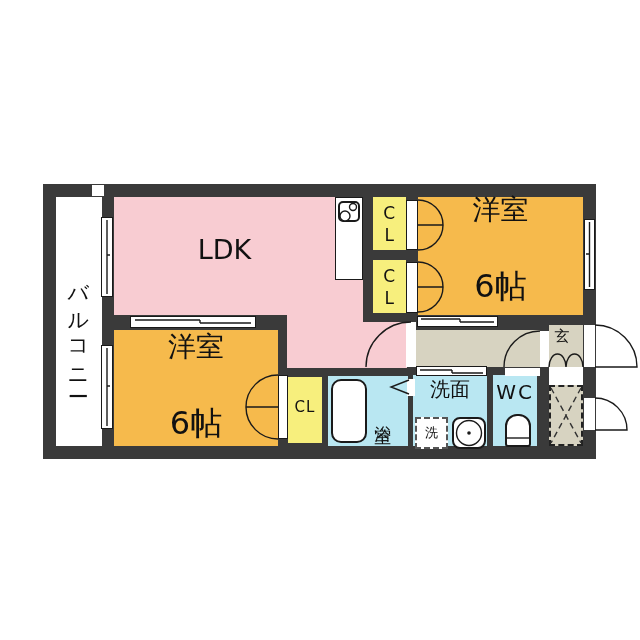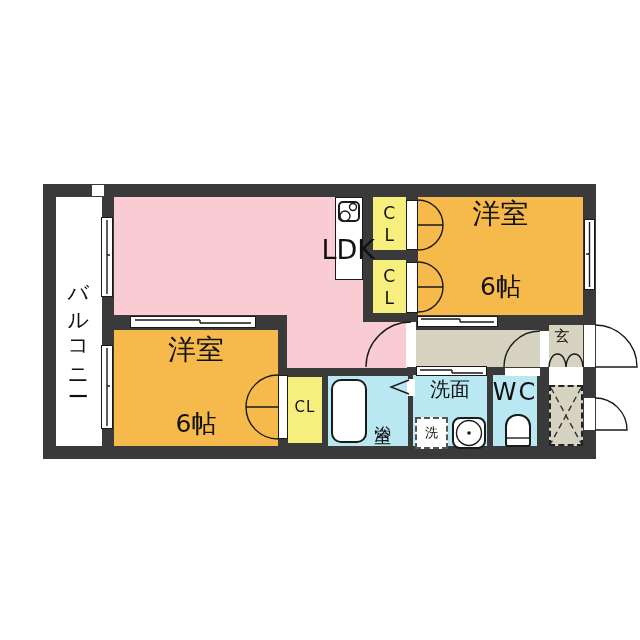--- a/index.html
+++ b/index.html
@@ -23,27 +23,27 @@
   .fixture { background: #fff; border: 2px solid #1a1a1a; z-index: 4; }
   .label {
     z-index: 4; color: #111; line-height: 1.08; text-align: center;
     display: flex; align-items: center; justify-content: center;
     white-space: nowrap;
   }
   .vtext { writing-mode: vertical-rl; text-orientation: upright; }
   .ldk-block { flex-direction: column; font-size: 27px; }
   .ldk-block .size { font-size: 24px; }
   .bed-block { flex-direction: column; font-size: 28px; }
-  .bed-block .size { font-size: 25px; margin-top: 44px; }
+  .bed-block .size { font-size: 32px; margin-top: 44px; }
   .cl-v { font-size: 17px; letter-spacing: 2px; }
   .cl-h { font-size: 15px; letter-spacing: 1px; }
   .balcony-label { font-size: 21px; letter-spacing: 5px; }
   .bath-label { font-size: 17px; letter-spacing: 2px; }
   .wash-label { font-size: 20px; }
-  .wc-label { font-size: 24px; letter-spacing: 2px; }
+  .wc-label { font-size: 20px; letter-spacing: 2px; }
   .gen-label { font-size: 15px; }
   .laundry-label { font-size: 13px; }
   .tub { border-radius: 10px; border-width: 2px; }
   .toilet { border-radius: 12px 12px 3px 3px; }
   .washer { border: 2px dashed #555 !important; }
   .sink { border-radius: 8px; }
   .stove { border-radius: 5px; border-width: 2px; }
   .mb-box {
     background: var(--hallway); border: 2px dashed #222; z-index: 3;
   }
@@ -102,21 +102,21 @@
 
   <div class="abs fixture" style="left:335px; top:197px; width:28px; height:83px; border-width:1px;"></div>
   <div class="abs fixture stove" style="left:338px; top:201px; width:22px; height:21px;"></div>
   <div class="abs fixture tub" style="left:331px; top:379px; width:36px; height:64px;"></div>
   <div class="abs fixture washer" style="left:415px; top:417px; width:33px; height:32px;"></div>
   <div class="abs fixture sink" style="left:452px; top:417px; width:34px; height:32px;"></div>
   <div class="abs fixture toilet" style="left:505px; top:414px; width:26px; height:33px;"></div>
 
   <div class="abs label vtext balcony-label" style="left:63px; top:223px; width:30px; height:212px;">バルコニー</div>
 
-  <div class="abs label ldk-block" style="left:126px; top:210px; width:249px; height:80px;align-items:flex-end;">
+  <div class="abs label ldk-block" style="left:100px; top:210px; width:249px; height:80px;">
     <span>LDK</span>
   </div>
 
   <div class="abs label bed-block" style="left:418px; top:207px; width:165px; height:85px;">
     <span>洋室</span>
     <span class="size">6帖</span>
   </div>
 
   <div class="abs label bed-block" style="left:114px; top:345px; width:164px; height:82px;">
     <span>洋室</span>

